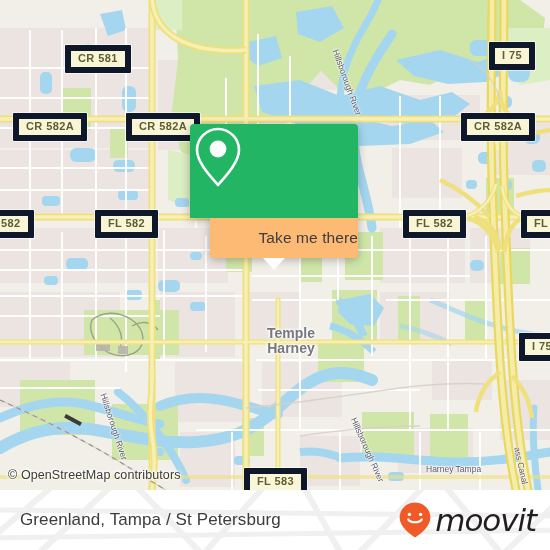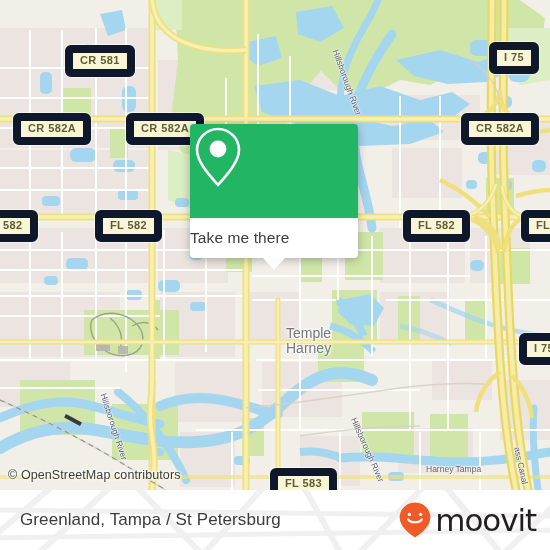--- a/index.html
+++ b/index.html
@@ -29,22 +29,22 @@
   }
   .place-label{
     font-size:14px;color:#77777e;line-height:15px;text-align:center;
     text-shadow:0 0 3px #fff,0 0 3px #fff,0 0 4px #fff;
   }
 
   
   .shield{
     position:absolute;
     background:#f9f6d8;
-    border:8px solid #0f172a;
-    border-radius:6px;
+    border:6px solid #0f172a;
+    border-radius:1px;
     color:#5d5d30;
     font-size:11px;
     font-weight:700;
     letter-spacing:.4px;
     padding:2px 7px 3px 7px;
     line-height:11px;
     box-shadow:0 0 0 1px rgba(255,255,255,.55);
     white-space:nowrap;
   }
 
@@ -60,22 +60,22 @@
   
   #callout{
     position:absolute;left:190px;top:124px;width:168px;
     filter:drop-shadow(0 2px 5px rgba(0,0,0,.28));
   }
   #callout-green{
     height:94px;border-radius:4px 4px 0 0;
     display:flex;align-items:center;justify-content:center;
   }
   #callout-white{
-    background:#ffffff;border-radius:0 0 4px 4px;
-    height:40px;display:flex;align-items:center;justify-content:flex-start;
+    background:#fdba74;border-radius:0 0 4px 4px;
+    height:40px;display:flex;align-items:center;justify-content:flex-end;margin-left:20px;
   }
   #callout-label{font-size:15.5px;color:#3d3d3d;letter-spacing:.1px;}
   #callout-tail{
     position:absolute;left:50%;margin-left:-11px;top:134px;
     width:0;height:0;
     border-left:11px solid transparent;
     border-right:11px solid transparent;
     border-top:12px solid #fdfdfd;
   }
 
@@ -84,21 +84,21 @@
     position:absolute;left:0;top:490px;width:550px;height:60px;
     background:#ffffff;overflow:hidden;
   }
   #bottombar-watermark{position:absolute;left:0;top:0;opacity:1;}
   #footer-title{
     position:absolute;left:20px;top:50%;transform:translateY(-50%);
     font-size:17px;color:#3c3c3c;letter-spacing:.1px;white-space:nowrap;
   }
   #brand{
     position:absolute;right:14px;top:50%;transform:translateY(-50%);
-    display:flex;align-items:center;gap:2px;
+    display:flex;align-items:center;gap:2px;font-style:italic;
   }
   #brand-word{
     font-size:31px;color:#231f20;letter-spacing:-1.1px;
     font-family:"DejaVu Sans","Liberation Sans",sans-serif;
     line-height:31px;
   }
 </style>
 </head>
 <body>
 
@@ -373,36 +373,36 @@
     <div class="maplabel water-label" style="left:340px;top:48px;transform:rotate(70deg);transform-origin:left top;">Hillsborough River</div>
 
     <div class="maplabel water-label" style="left:108px;top:392px;transform:rotate(72deg);transform-origin:left top;">Hillsborough River</div>
 
     <div class="maplabel water-label" style="left:358px;top:416px;transform:rotate(66deg);transform-origin:left top;">Hillsborough River</div>
 
     <div class="maplabel water-label" style="left:426px;top:464px;">Harney Tampa</div>
 
     <div class="maplabel water-label" style="left:522px;top:446px;transform:rotate(78deg);transform-origin:left top;">ass Canal</div>
 
-    <div class="maplabel place-label" style="left:286px;top:326px;">
+    <div class="maplabel place-label" style="left:267px;top:326px;font-weight:bold;">
       <div>Temple</div>
       <div>Harney</div>
     </div>
 
     <div class="shield" style="left:65px;top:45px;">CR 581</div>
     <div class="shield" style="left:13px;top:113px;">CR 582A</div>
     <div class="shield" style="left:126px;top:113px;">CR 582A</div>
     <div class="shield" style="left:461px;top:113px;">CR 582A</div>
     <div class="shield" style="left:-12px;top:210px;">582</div>
     <div class="shield" style="left:95px;top:210px;">FL 582</div>
     <div class="shield" style="left:403px;top:210px;">FL 582</div>
     <div class="shield" style="left:521px;top:210px;">FL 58</div>
     <div class="shield" style="left:489px;top:42px;">I 75</div>
     <div class="shield" style="left:519px;top:333px;">I 75</div>
-    <div class="shield" style="left:270px;top:468px;">FL 583</div>
+    <div class="shield" style="left:244px;top:468px;">FL 583</div>
 
     <div id="attribution">© OpenStreetMap contributors</div>
 
     <div id="callout">
       <div id="callout-green" style="background:#22b563;">
         <svg width="56" height="66" viewBox="0 0 56 66">
           <path d="M28 5 C16.4 5 7 14.4 7 26 C7 38 20 52 28 61 C36 52 49 38 49 26 C49 14.4 39.6 5 28 5 Z" fill="none" stroke="#ffffff" stroke-width="2.6" stroke-linejoin="round"></path>
           <circle cx="28" cy="25" r="8.4" fill="#ffffff"></circle>
         </svg>
       </div>

